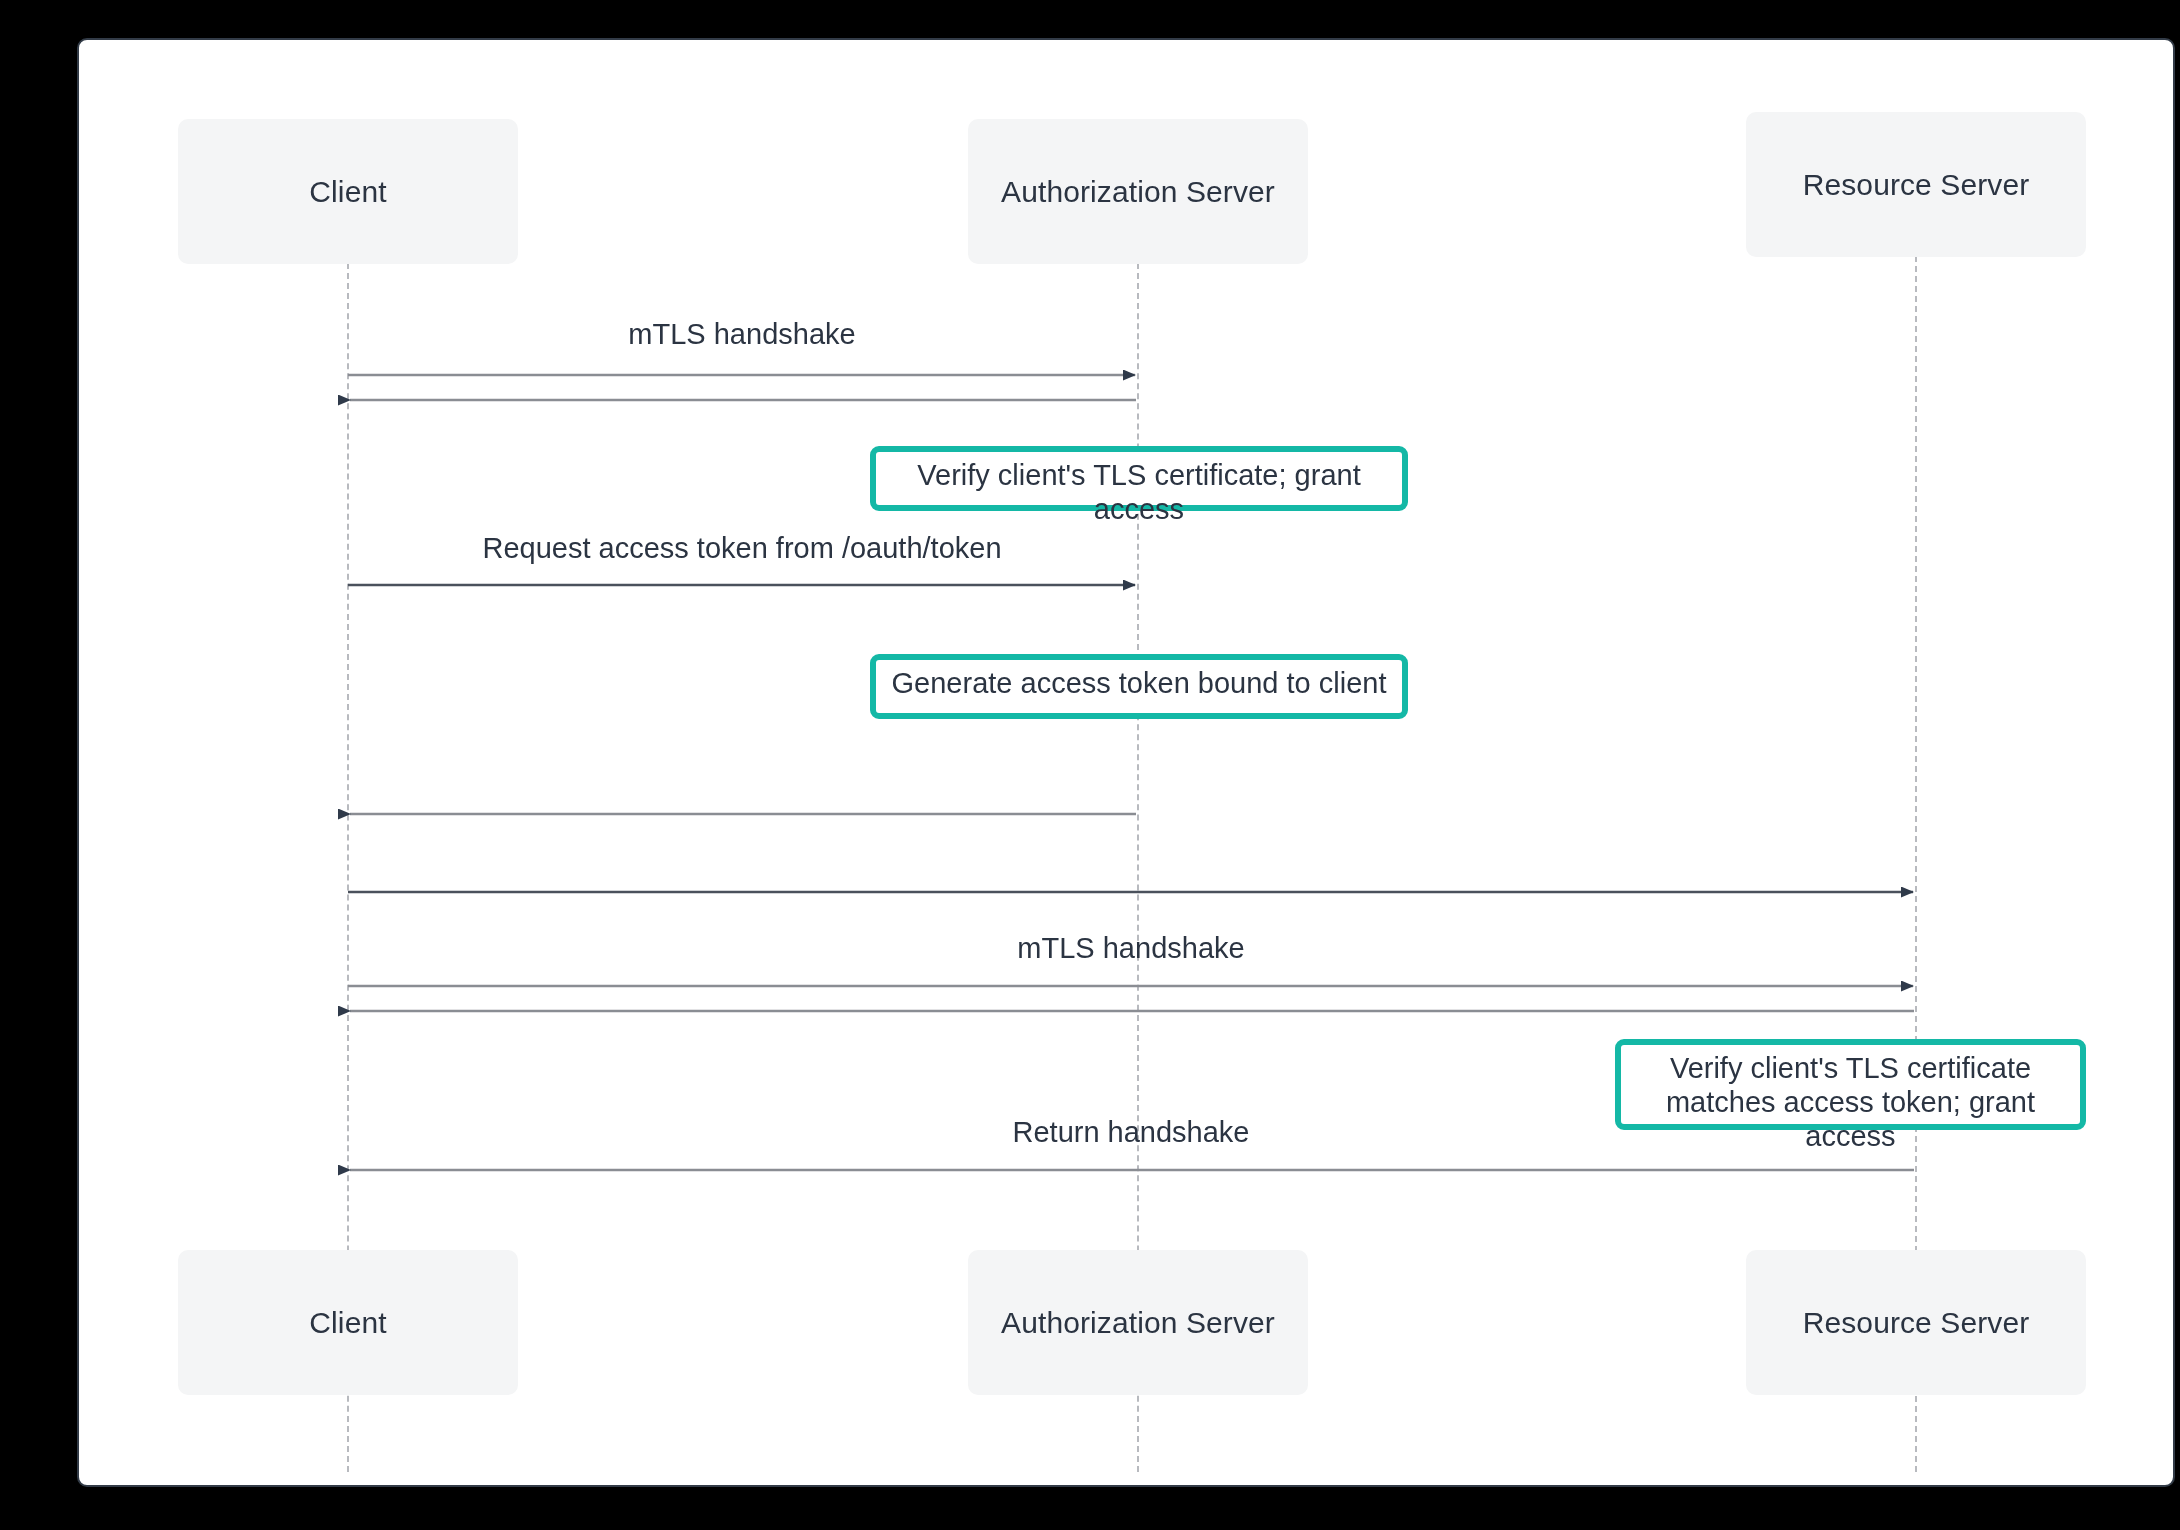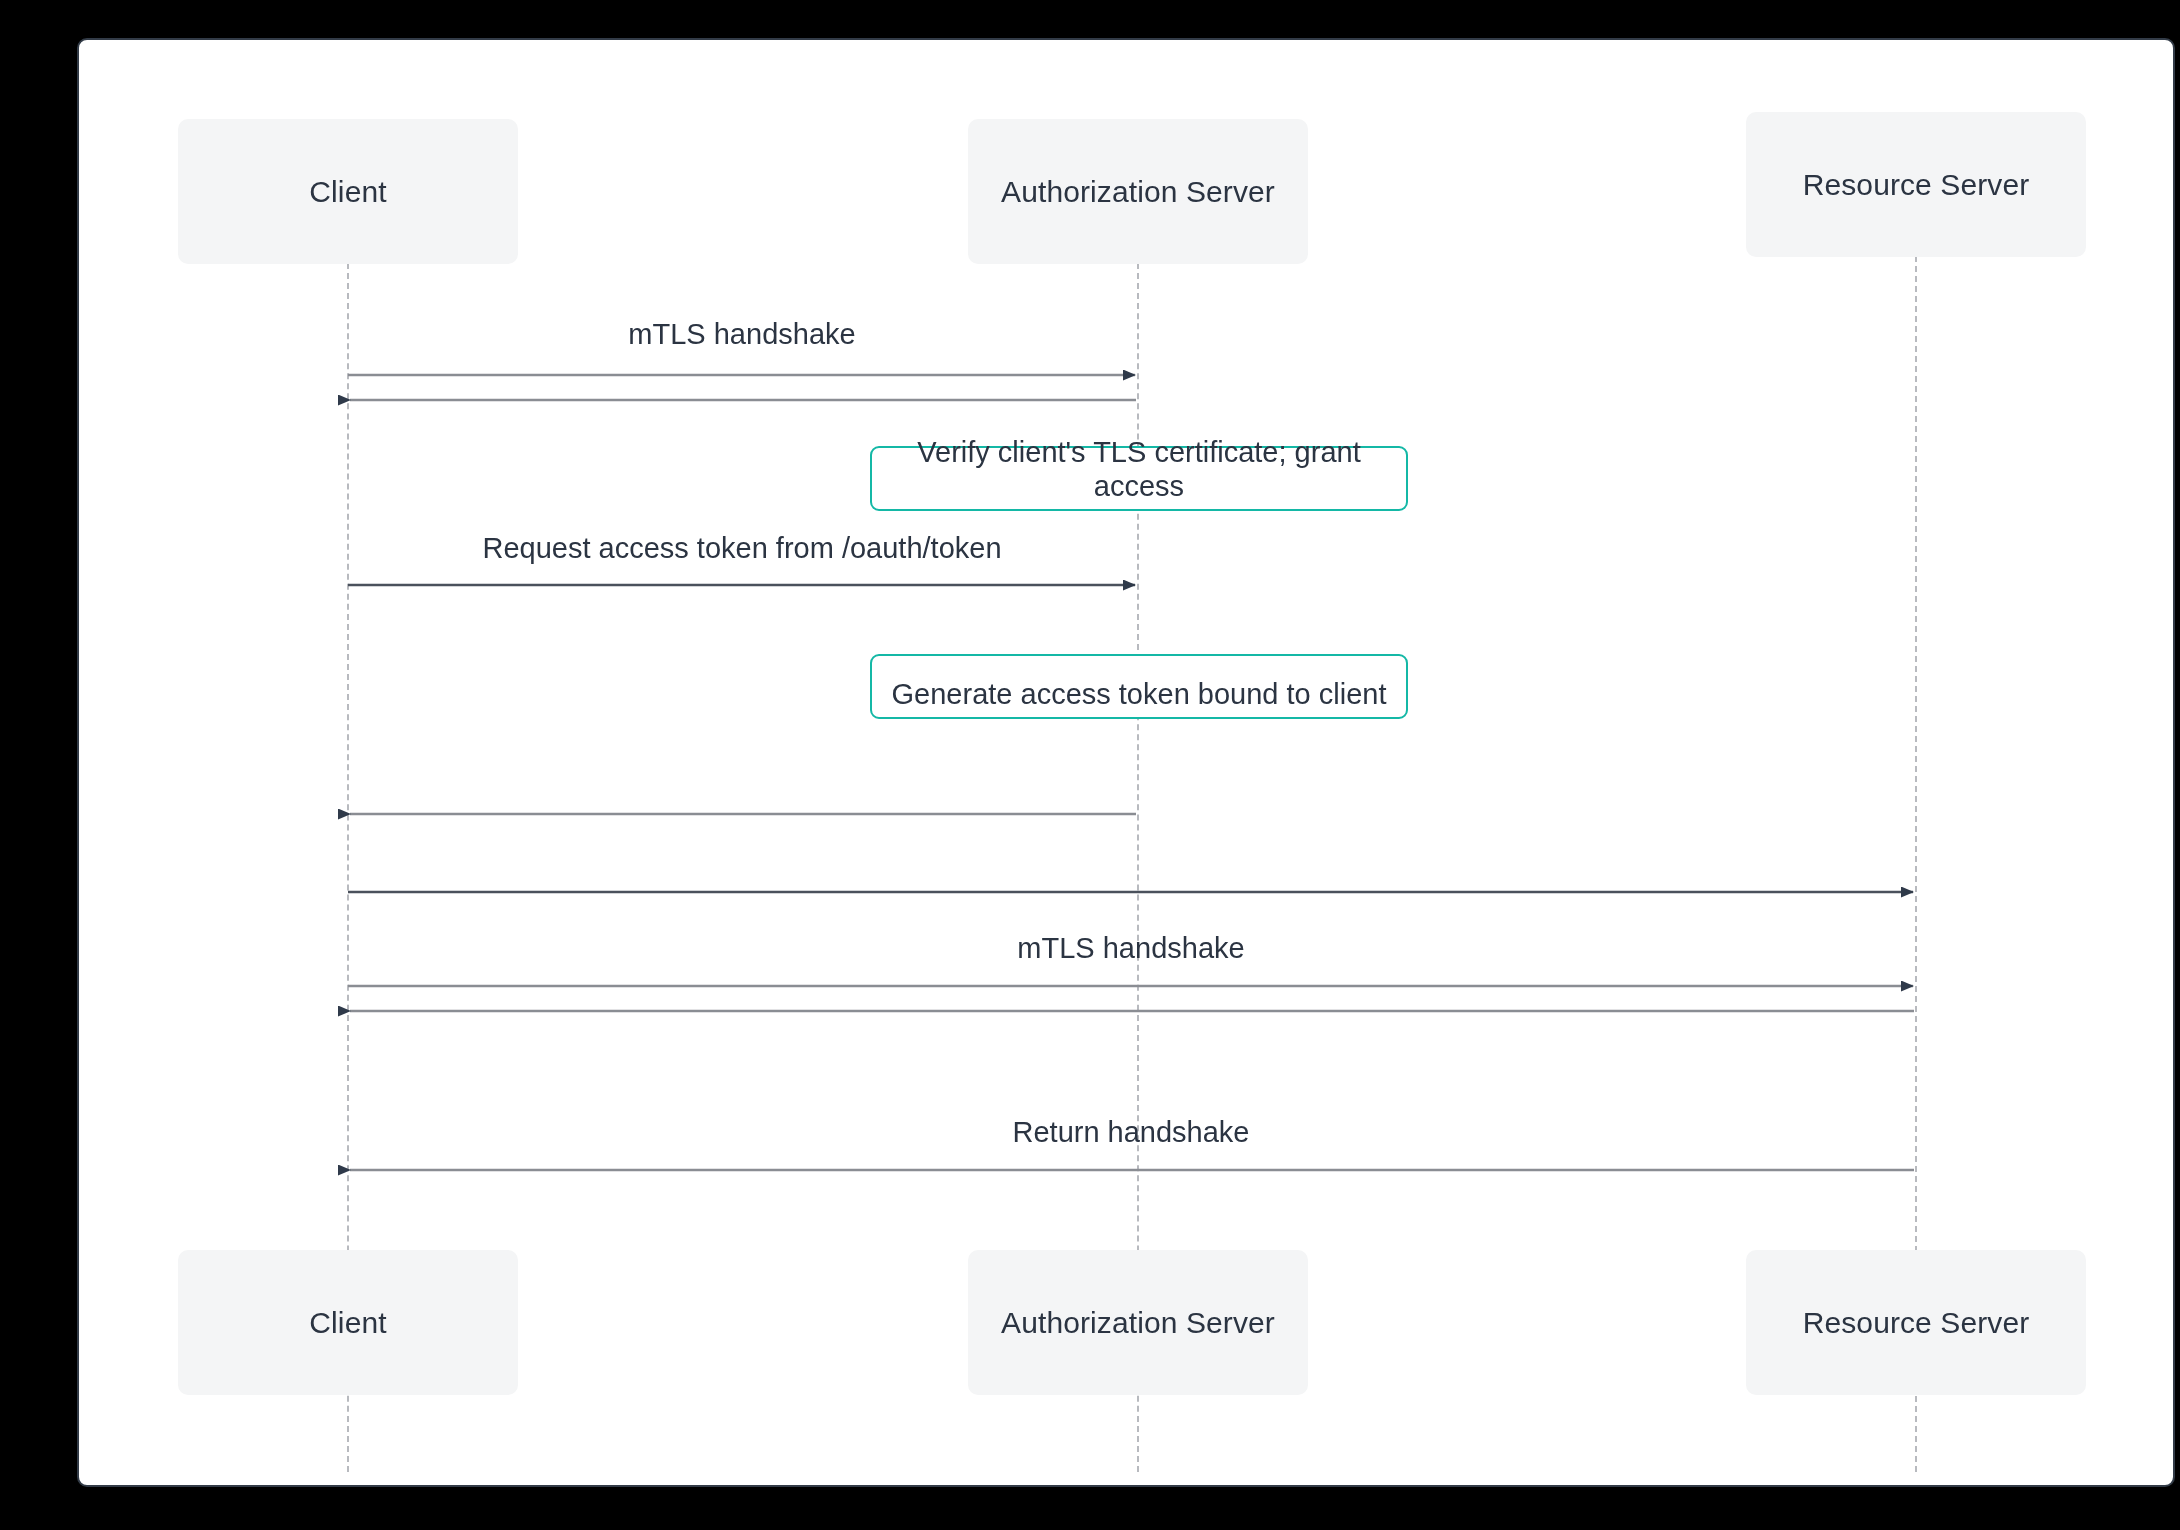--- a/index.html
+++ b/index.html
@@ -64,24 +64,24 @@
     position: absolute;
     font-size: 29px;
     color: #2b3442;
     white-space: nowrap;
     transform: translateX(-50%);
     font-family: Liberation Sans, sans-serif;
   }
   .note-box {
     position: absolute;
     background: #ffffff;
-    border: 2px solid #14b8a6;
+    border: 6px solid #14b8a6;
     border-radius: 9px;
     display: flex;
-    align-items: flex-end;
+    align-items: flex-start;
     justify-content: center;
     box-sizing: border-box;
     padding: 6px 14px;
   }
   .note-text {
     font-size: 29px;
     color: #2b3442;
     text-align: center;
     line-height: 1.18;
     font-family: "Liberation Sans", sans-serif;
@@ -169,16 +169,19 @@
       <div class="msg-label" style="left:1052px; top:1076px;">Return handshake</div>
 
       <div class="note-box" style="left:791px; top:406px; width:538px; height:65px;">
         <span class="note-text">Verify client's TLS certificate; grant access</span>
       </div>
 
       <div class="note-box" style="left:791px; top:614px; width:538px; height:65px;">
         <span class="note-text">Generate access token bound to client</span>
       </div>
 
+      <div class="note-box" style="left:1536px; top:999px; width:471px; height:91px;">
+        <span class="note-text">Verify client's TLS certificate matches access token; grant access</span>
+      </div>
 
     </div>
   </div>
 </div>
 
 </body></html>

